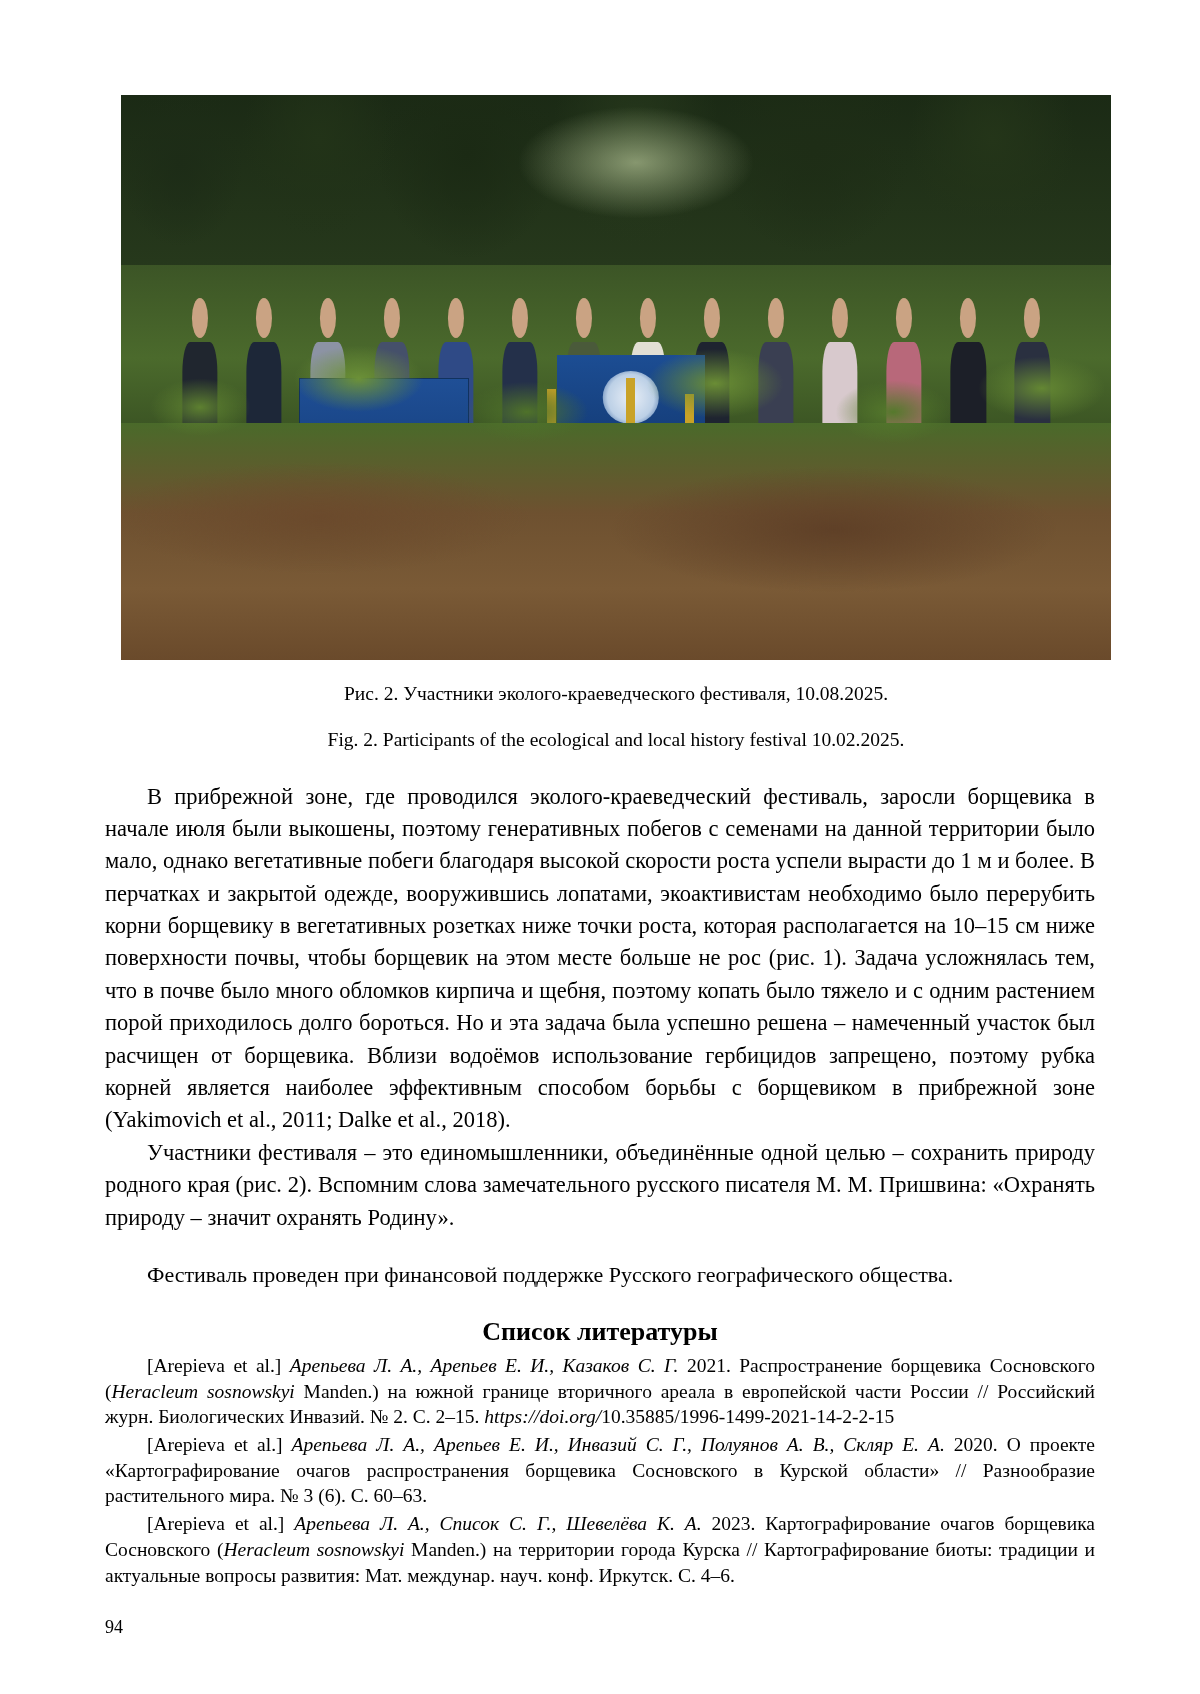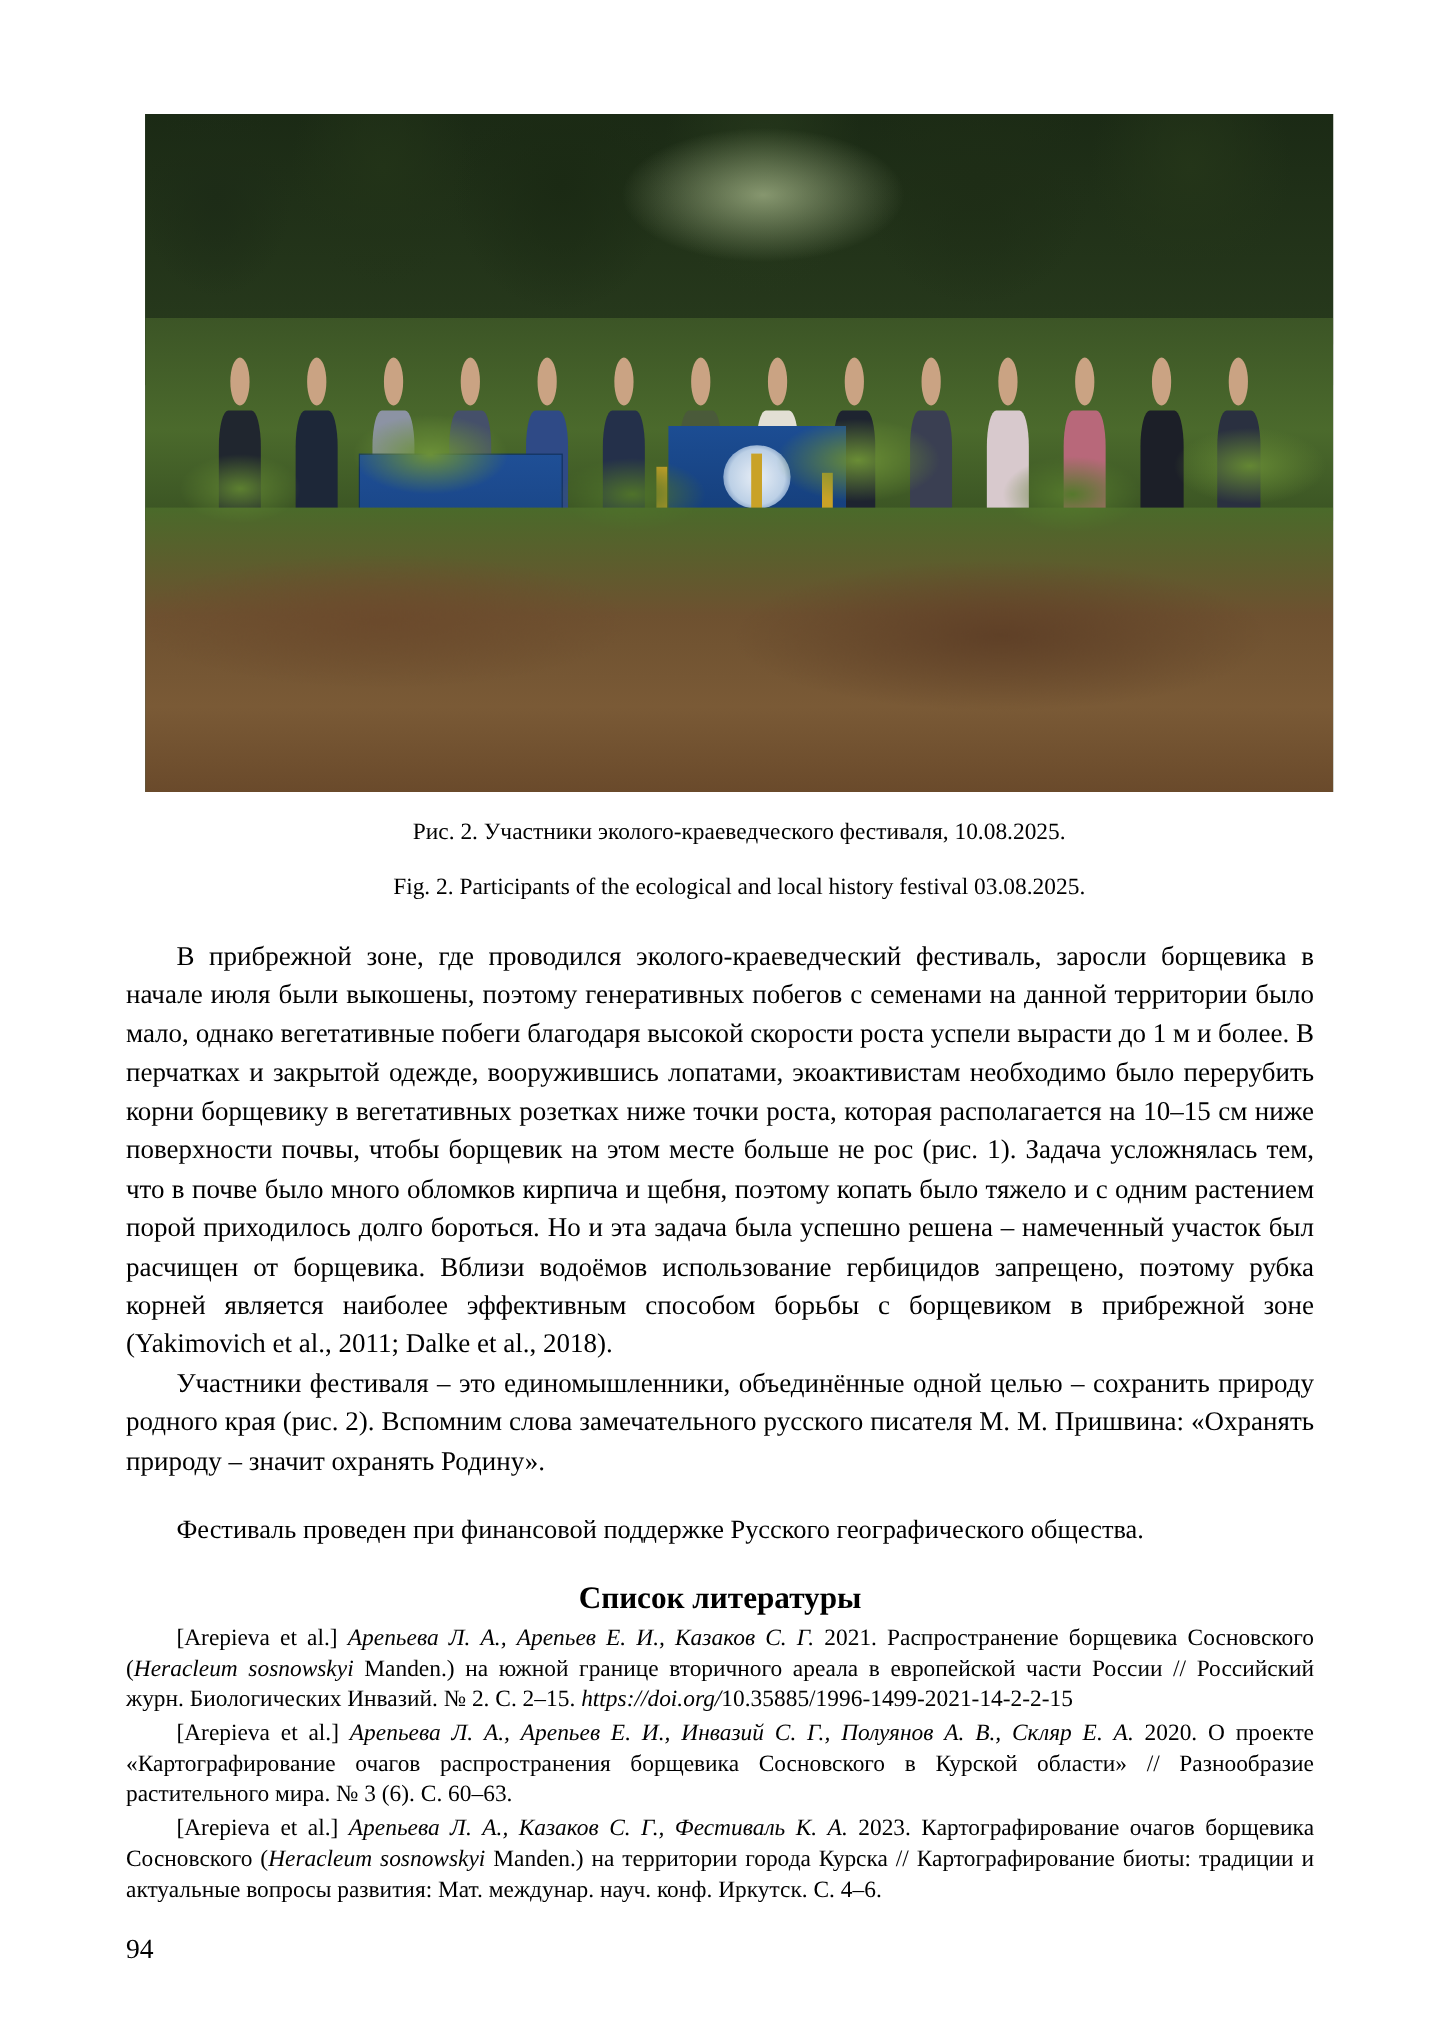--- a/index.html
+++ b/index.html
@@ -158,21 +158,21 @@
     text-align: justify;
     text-indent: 42px;
     margin: 0 0 2px 0;
   }
   .ref i { font-style: italic; }
 
   .folio {
     position: absolute;
     left: 105px;
     bottom: 56px;
-    font-size: 23px;
+    font-size: 18px;
   }
 </style>
 </head>
 <body>
 
 <div class="page">
 
   <figure class="figure">
     <div class="photo">
       <div class="sky"></div>
@@ -243,21 +243,21 @@
       <div class="banner2"></div>
       <div class="shovel" style="left:43%;top:52%;height:22%"></div>
       <div class="shovel" style="left:51%;top:50%;height:24%"></div>
       <div class="shovel" style="left:57%;top:53%;height:20%"></div>
 
       <div class="ground"></div>
       <div class="weeds"></div>
     </div>
 
     <figcaption class="fig-caption">Рис. 2. Участники эколого-краеведческого фестиваля, 10.08.2025.</figcaption>
-    <figcaption class="fig-caption en">Fig. 2. Participants of the ecological and local history festival 03.08.2025.</figcaption>
+    <figcaption class="fig-caption en">Fig. 2. Participants of the ecological and local history festival 10.02.2025.</figcaption>
   </figure>
 
   <div class="body-text">
     <p>В прибрежной зоне, где проводился эколого-краеведческий фестиваль, заросли борщевика в начале июля были выкошены, поэтому генеративных побегов с семенами на данной территории было мало, однако вегетативные побеги благодаря высокой скорости роста успели вырасти до 1 м и более. В перчатках и закрытой одежде, вооружившись лопатами, экоактивистам необходимо было перерубить корни борщевику в вегетативных розетках ниже точки роста, которая располагается на 10–15 см ниже поверхности почвы, чтобы борщевик на этом месте больше не рос (рис. 1). Задача усложнялась тем, что в почве было много обломков кирпича и щебня, поэтому копать было тяжело и с одним растением порой приходилось долго бороться. Но и эта задача была успешно решена – намеченный участок был расчищен от борщевика. Вблизи водоёмов использование гербицидов запрещено, поэтому рубка корней является наиболее эффективным способом борьбы с борщевиком в прибрежной зоне (Yakimovich et al., 2011; Dalke et al., 2018).</p>
     <p>Участники фестиваля – это единомышленники, объединённые одной целью – сохранить природу родного края (рис. 2). Вспомним слова замечательного русского писателя М. М. Пришвина: «Охранять природу – значит охранять Родину».</p>
   </div>
 
   <div class="note">Фестиваль проведен при финансовой поддержке Русского географического общества.</div>
 
   <div class="refs-title">Список литературы</div>
@@ -267,17 +267,17 @@
     <i>Арепьева Л. А., Арепьев Е. И., Казаков С. Г.</i><span> 2021. Распространение борщевика Сосновского (</span><i>Heracleum sosnowskyi</i><span> Manden.) на южной границе вторичного ареала в европейской части России // Российский журн. Биологических Инвазий. № 2. С. 2–15. </span><i>https://doi.org/</i><span>10.35885/1996-1499-2021-14-2-2-15</span>
   </p>
 
   <p class="ref">
     <span>[Arepieva et al.]</span>
     <i>Арепьева Л. А., Арепьев Е. И., Инвазий С. Г., Полуянов А. В., Скляр Е. А.</i><span> 2020. О проекте «Картографирование очагов распространения борщевика Сосновского в Курской области» // Разнообразие растительного мира. № 3 (6). С. 60–63.</span>
   </p>
 
   <p class="ref">
     <span>[Arepieva et al.]</span>
-    <i>Арепьева Л. А., Казаков С. Г., Фестиваль К. А.</i><span> 2023. Картографирование очагов борщевика Сосновского (</span><i>Heracleum sosnowskyi</i><span> Manden.) на территории города Курска // Картографирование биоты: традиции и актуальные вопросы развития: Мат. междунар. науч. конф. Иркутск. С. 4–6.</span>
+    <i>Арепьева Л. А., Список С. Г., Шевелёва К. А.</i><span> 2023. Картографирование очагов борщевика Сосновского (</span><i>Heracleum sosnowskyi</i><span> Manden.) на территории города Курска // Картографирование биоты: традиции и актуальные вопросы развития: Мат. междунар. науч. конф. Иркутск. С. 4–6.</span>
   </p>
 
   <div class="folio">94</div>
 </div>
 
 </body></html>

